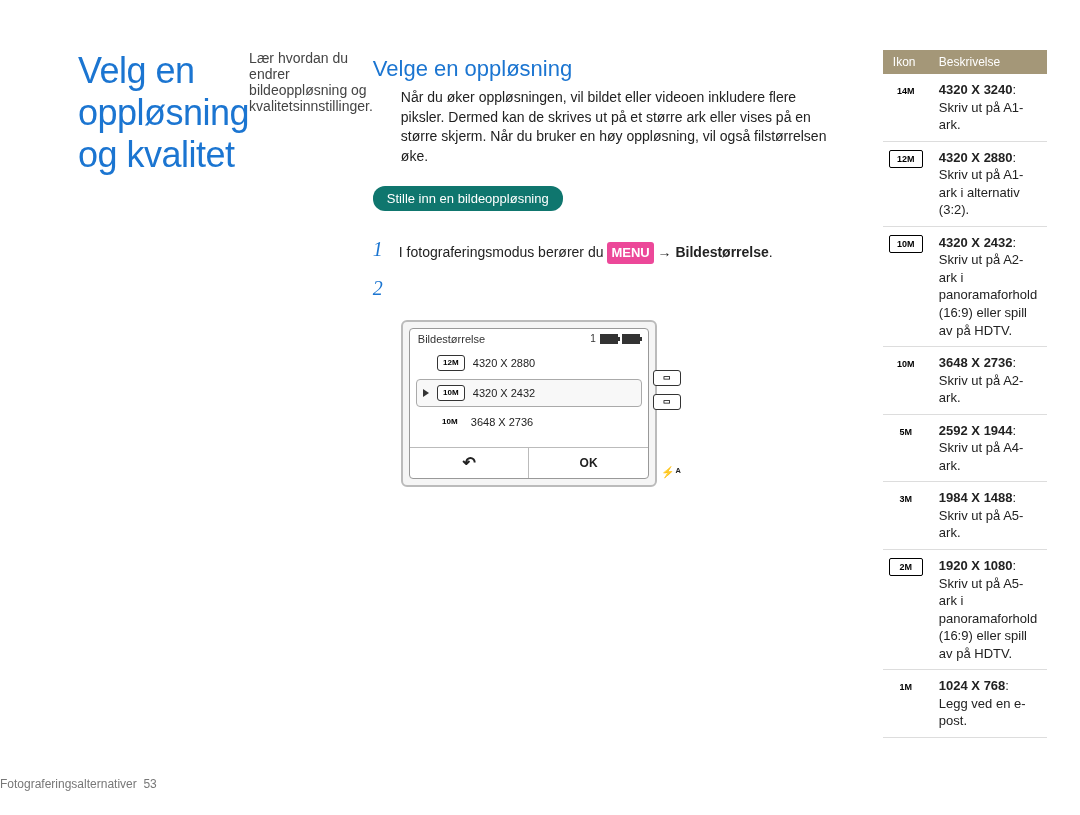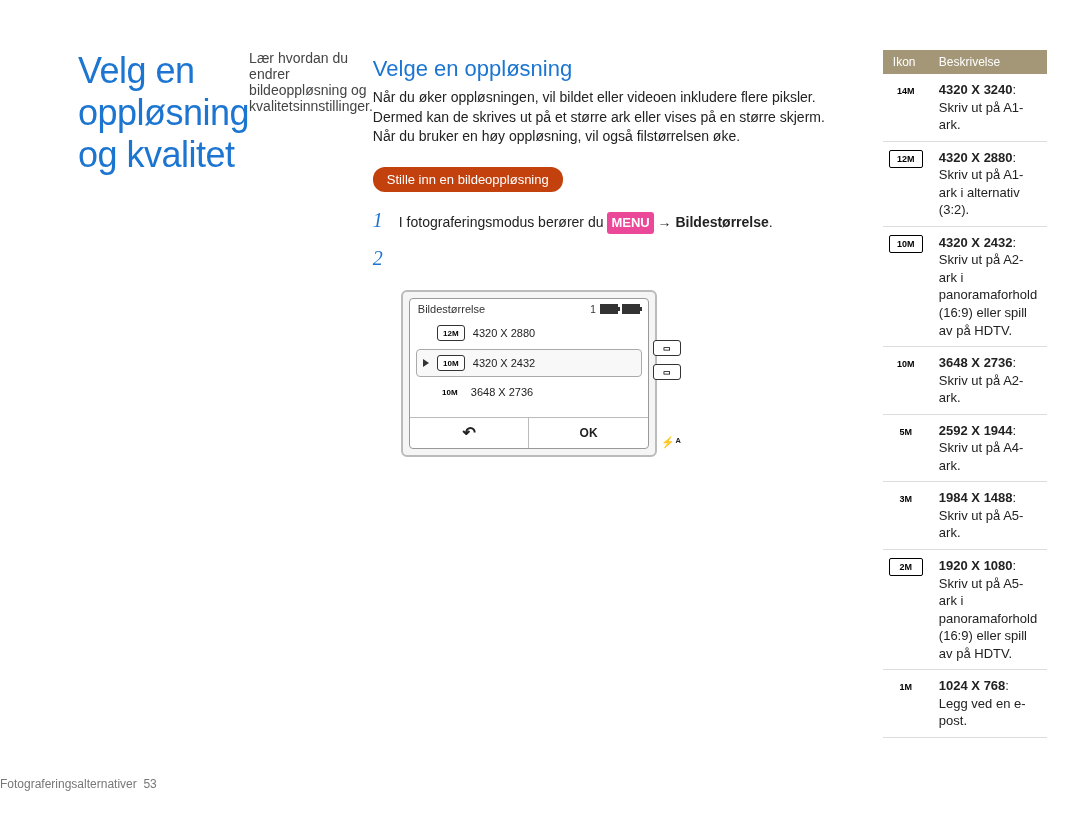--- a/index.html
+++ b/index.html
@@ -40,29 +40,30 @@
   .col-right { flex: 1; }
   .h2 {
     color: #1b75d1;
     font-size: 22px;
     font-weight: 400;
     margin: 6px 0 6px 0;
   }
   .para {
     font-size: 14px;
     line-height: 1.4;
+    margin-left: 28px;
   }
   .pill {
     display: inline-block;
-    background: #c2410c;
+    background: #0f766e;
     color: #fff;
     border-radius: 12px;
     padding: 5px 14px;
     font-size: 13px;
-    margin: 20px 0 14px 0;
+    margin: 20px 0 24px 0;
   }
   .steps {
     list-style: none;
     padding: 0;
     margin: 0 0 18px 0;
   }
   .steps li {
     display: flex;
     align-items: baseline;
     gap: 10px;

